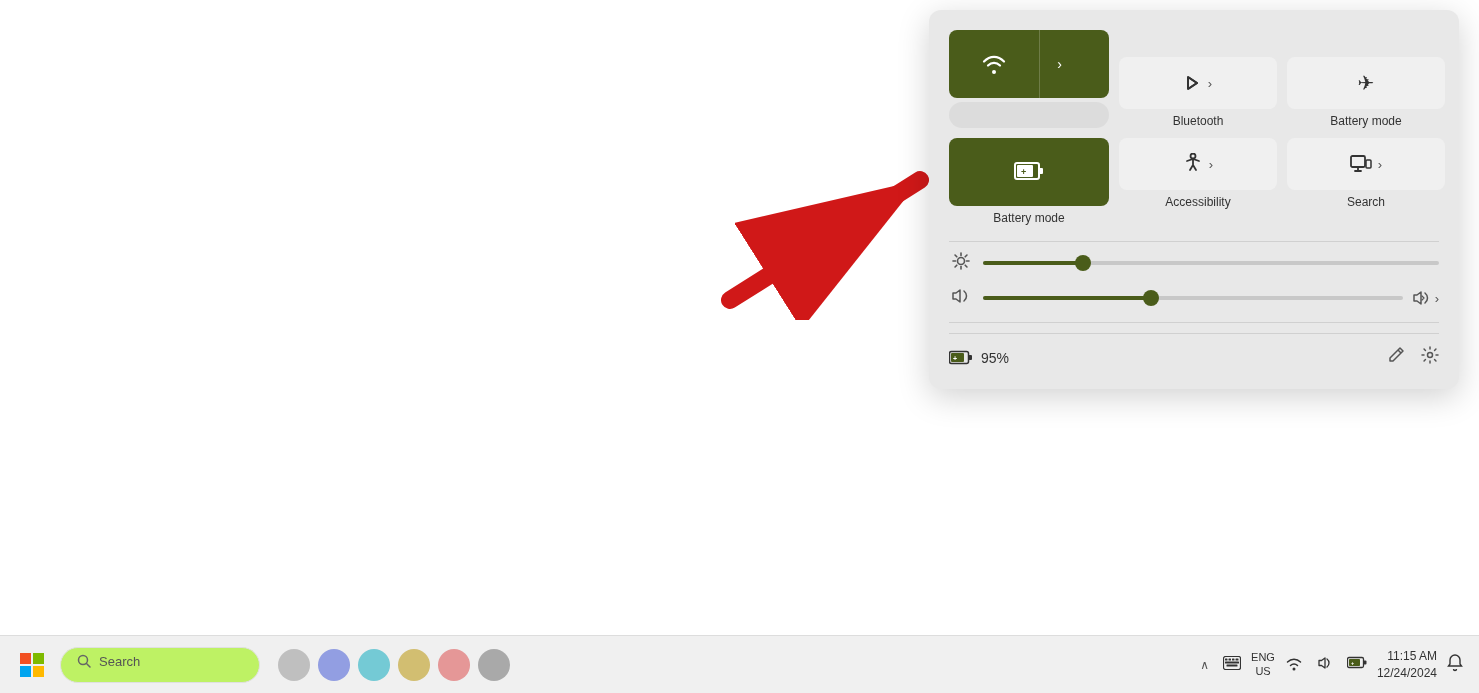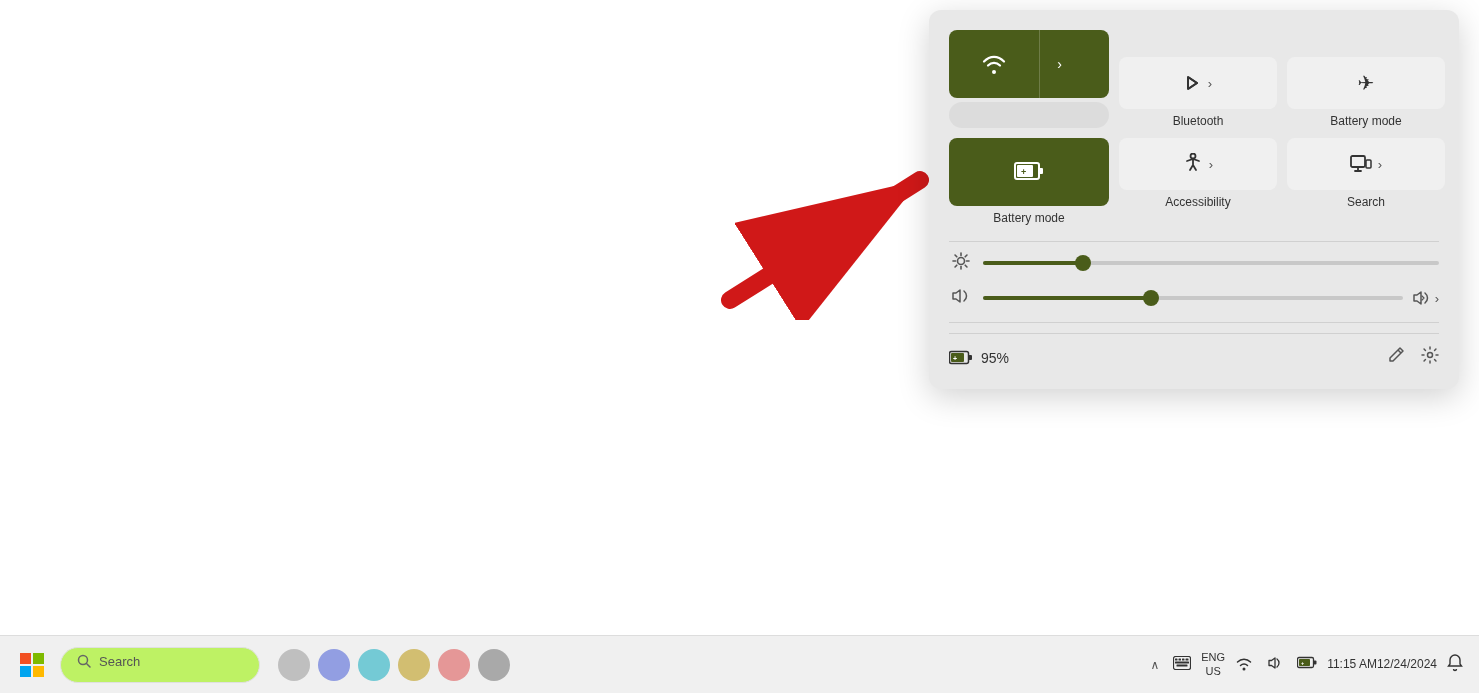--- a/index.html
+++ b/index.html
@@ -357,21 +357,21 @@
       flex-direction: column;
       align-items: center;
       font-size: 11px;
       color: #333;
       line-height: 1.2;
       cursor: pointer;
     }
 
     .clock-block {
       display: flex;
-      flex-direction: row;
+      flex-direction: column;
       align-items: flex-end;
       font-size: 12px;
       color: #333;
       line-height: 1.4;
       cursor: pointer;
     }
 
     .notif-bell {
       font-size: 16px;
       color: #333;

